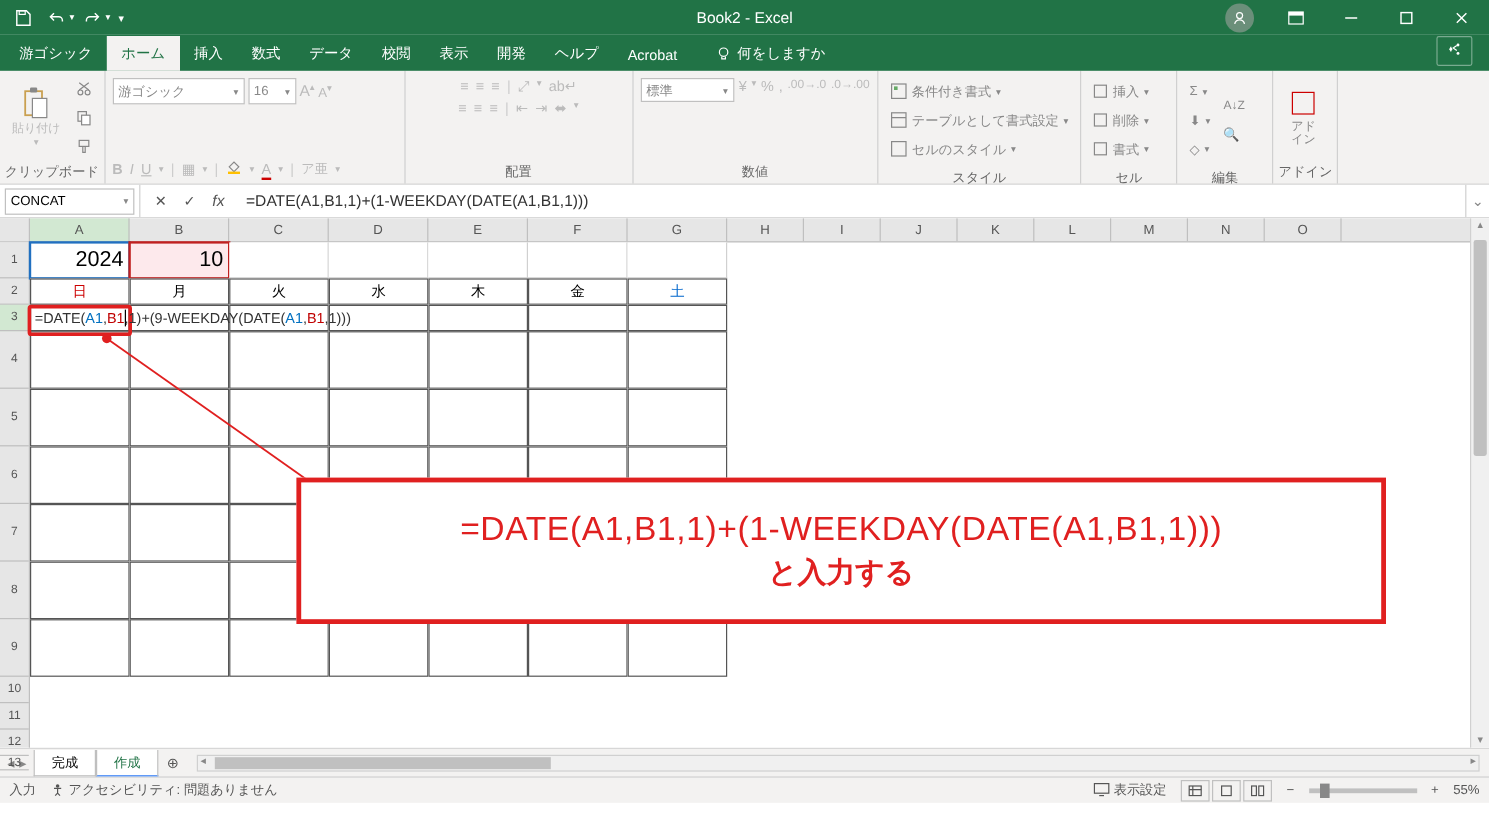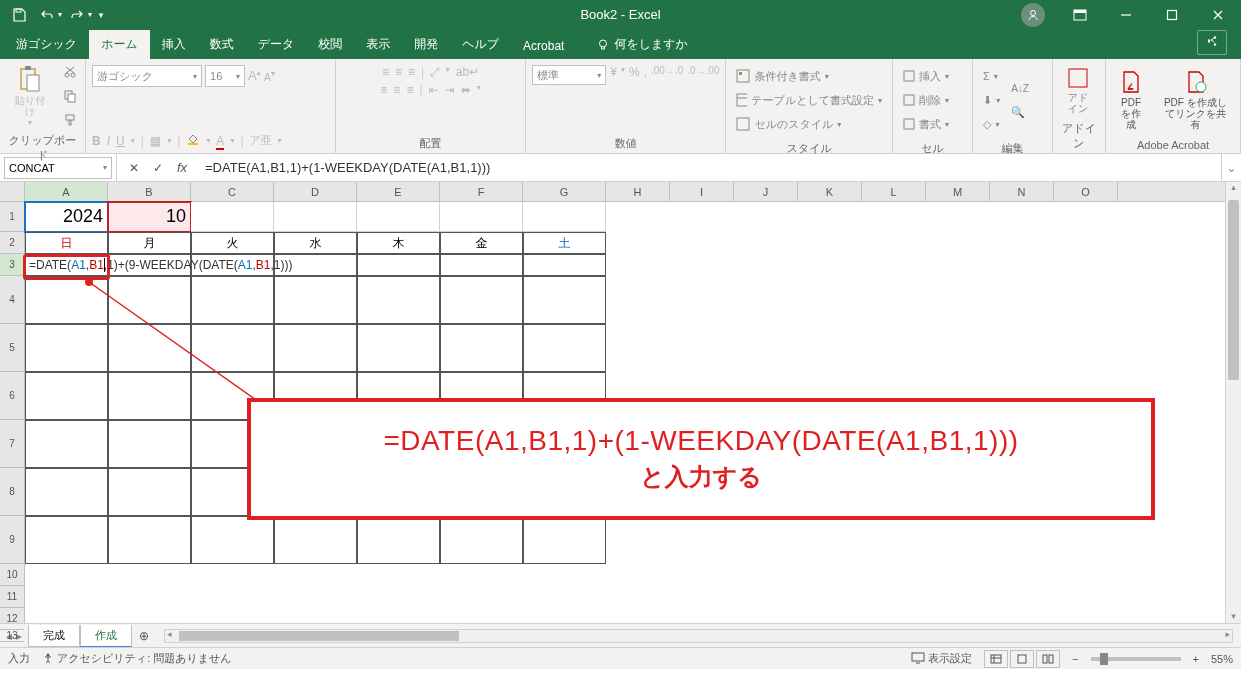--- a/index.html
+++ b/index.html
@@ -391,41 +391,20 @@
         <svg width="24" height="24">
             <rect x="3" y="3" width="18" height="18" fill="none" stroke="#c00"></rect>
           </svg>
         <span style="white-space:pre-line;">アド
 イン</span>
       </div>
     </div>
     <div class="rg-label">アドイン</div>
   </div>
 
-  <div class="ribbon-group">
-    <div class="rg-content">
-      <div class="rb-big" style="color:#555;">
-        <svg width="26" height="26">
-            <path d="M6 3h10l4 4v16H6z" fill="none" stroke="#c00" stroke-width="1.3"></path>
-            <path d="M10 20c4-8 6-6 0 0 8-2 6 2 0 0" fill="none" stroke="#c00"></path>
-          </svg>
-        <span style="white-space:pre-line;">PDF
-を作成</span>
-      </div>
-      <div class="rb-big" style="color:#555;">
-        <svg width="26" height="26">
-            <path d="M6 3h10l4 4v16H6z" fill="none" stroke="#c00" stroke-width="1.3"></path>
-            <circle cx="18" cy="18" r="5" fill="#fff" stroke="#2a7"></circle>
-          </svg>
-        <span style="white-space:pre-line;">PDF を作成し
-てリンクを共有</span>
-      </div>
-    </div>
-    <div class="rg-label">Adobe Acrobat</div>
-  </div>
 </div>
 
 <div class="formula-row">
   <div class="name-box">
     <span>CONCAT</span>
     <span style="font-size:8px;color:#888;">▾</span>
   </div>
   <div class="fb-btns">
     <div class="fb-btn">
         <span>✕</span>

